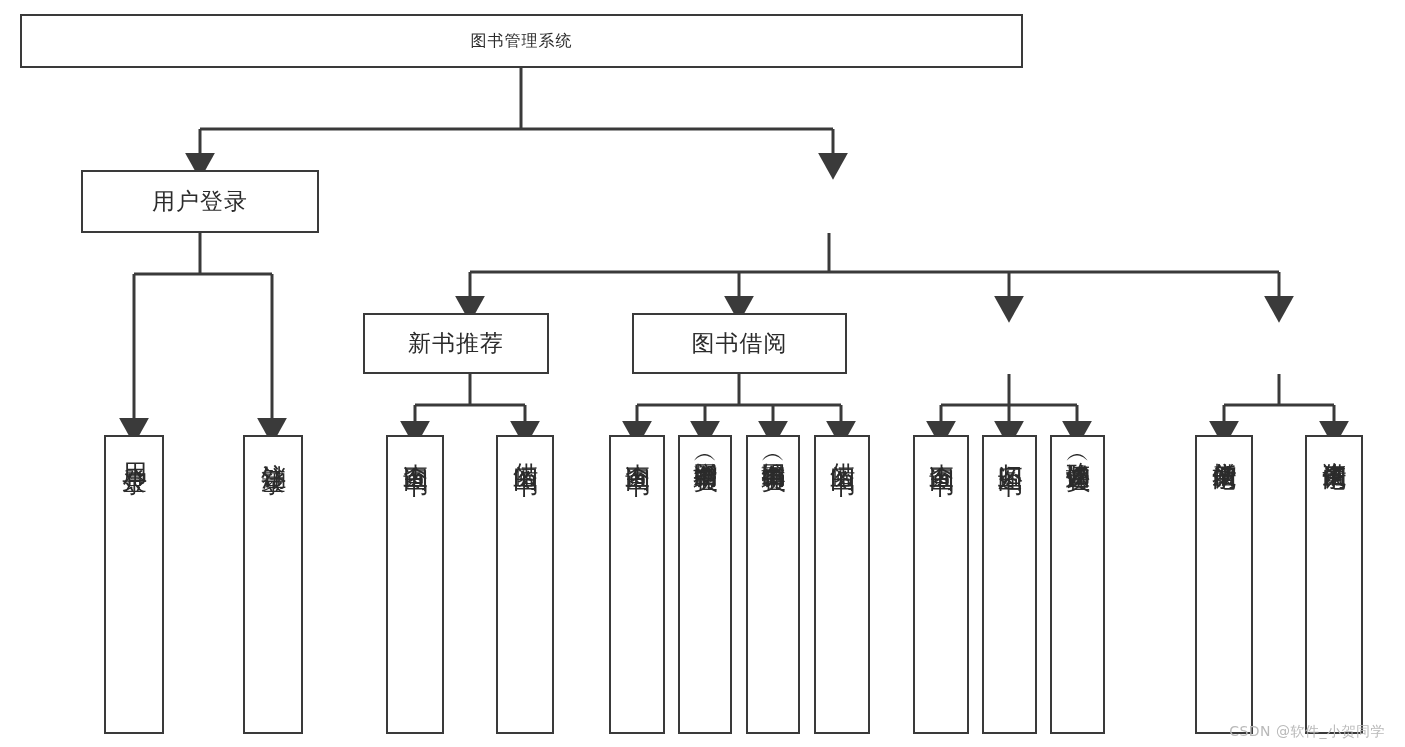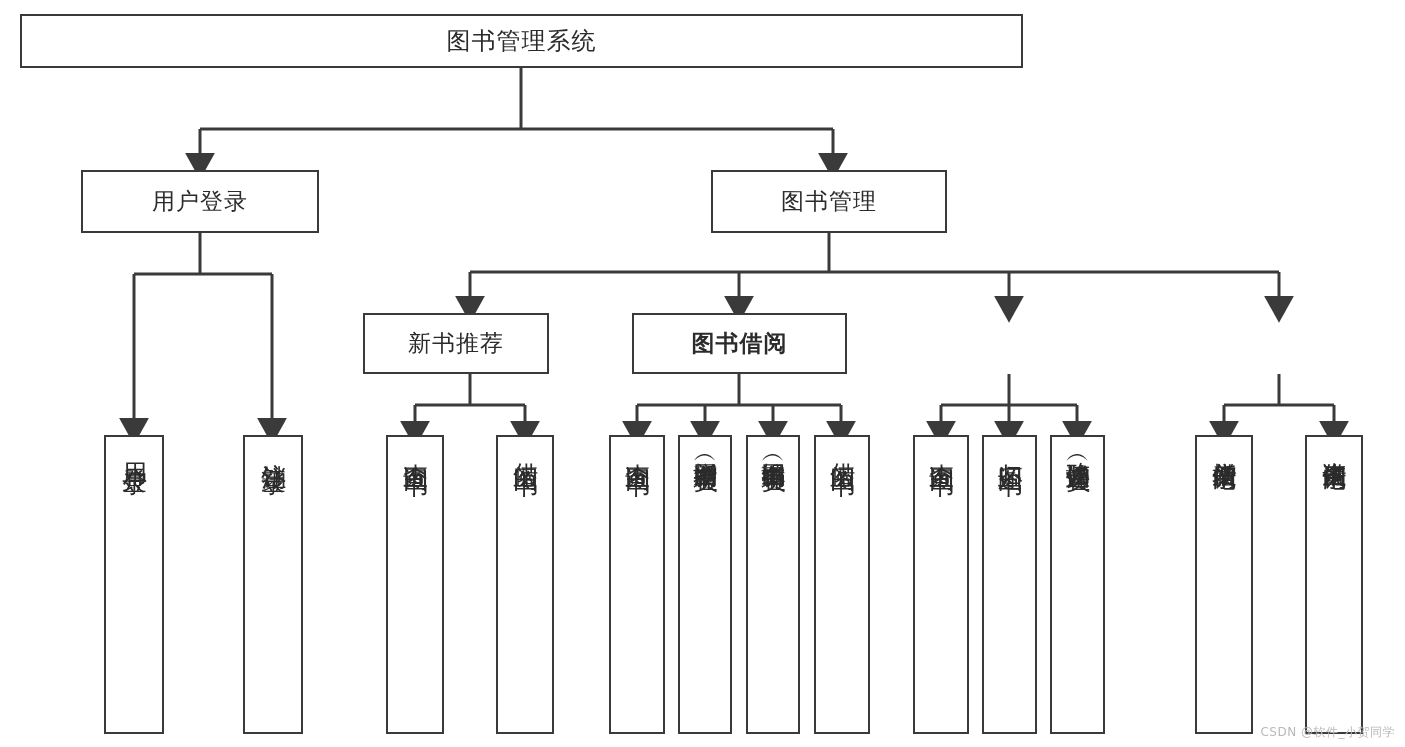--- a/index.html
+++ b/index.html
@@ -41,21 +41,21 @@
     text-align: center;
     line-height: 1.18;
     white-space: nowrap;
   }
   
   .node.horiz .node-label {
     font-size: 23px;
     letter-spacing: 1px;
   }
   .node.root .node-label {
-    font-size: 24px;
+    font-size: 16px;
   }
   
   .node.vert {
     align-items: flex-start;
     justify-content: center;
     padding-top: 6px;
   }
   .node.vert .node-label {
     writing-mode: vertical-rl;
     text-orientation: upright;
@@ -63,23 +63,23 @@
     line-height: 1.05;
     letter-spacing: 3px;
     white-space: nowrap;
   }
   .node.vert.tall .node-label {
     font-size: 24px;
     letter-spacing: 1px;
   }
   #watermark {
     position: absolute;
-    right: 10px;
+    right: 20px;
     bottom: 6px;
-    font-size: 12px;
+    font-size: 14px;
     color: #b9b9b9;
     letter-spacing: 0.5px;
     white-space: nowrap;
     user-select: none;
   }
 </style>
 </head>
 <body>
 
 <div id="diagram-root">
@@ -134,28 +134,25 @@
     </g>
   </svg>
 
   <div class="node horiz root" style="left:20px; top:14px; width:1003px; height:54px;">
     <span class="node-label">图书管理系统</span>
   </div>
 
   <div class="node horiz" style="left:81px; top:170px; width:238px; height:63px;">
     <span class="node-label">用户登录</span>
   </div>
-  <div class="node horiz" style="left:711px; top:170px; width:236px; height:63px;">
-    <span class="node-label">图书管理</span>
-  </div>
 
   <div class="node horiz" style="left:363px; top:313px; width:186px; height:61px;">
     <span class="node-label">新书推荐</span>
   </div>
-  <div class="node horiz" style="left:632px; top:313px; width:215px; height:61px;font-weight:bold;">
+  <div class="node horiz" style="left:632px; top:313px; width:215px; height:61px;">
     <span class="node-label">图书借阅</span>
   </div>
 
   <div class="node vert" style="left:104px; top:435px; width:60px; height:299px;">
     <span class="node-label">用户登录</span>
   </div>
   <div class="node vert" style="left:243px; top:435px; width:60px; height:299px;">
     <span class="node-label">注销登录</span>
   </div>
 

